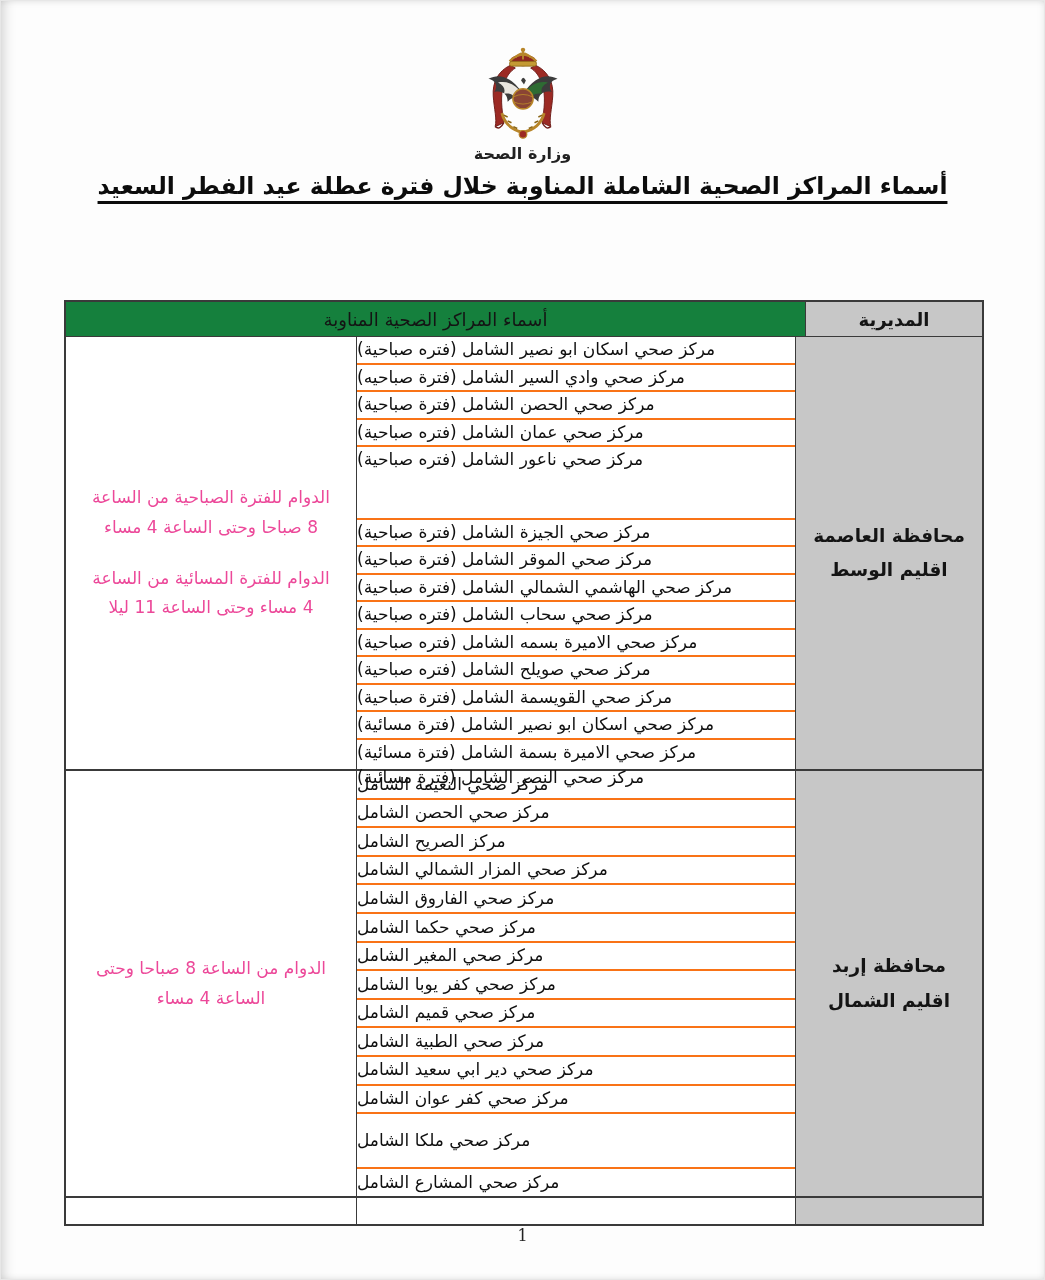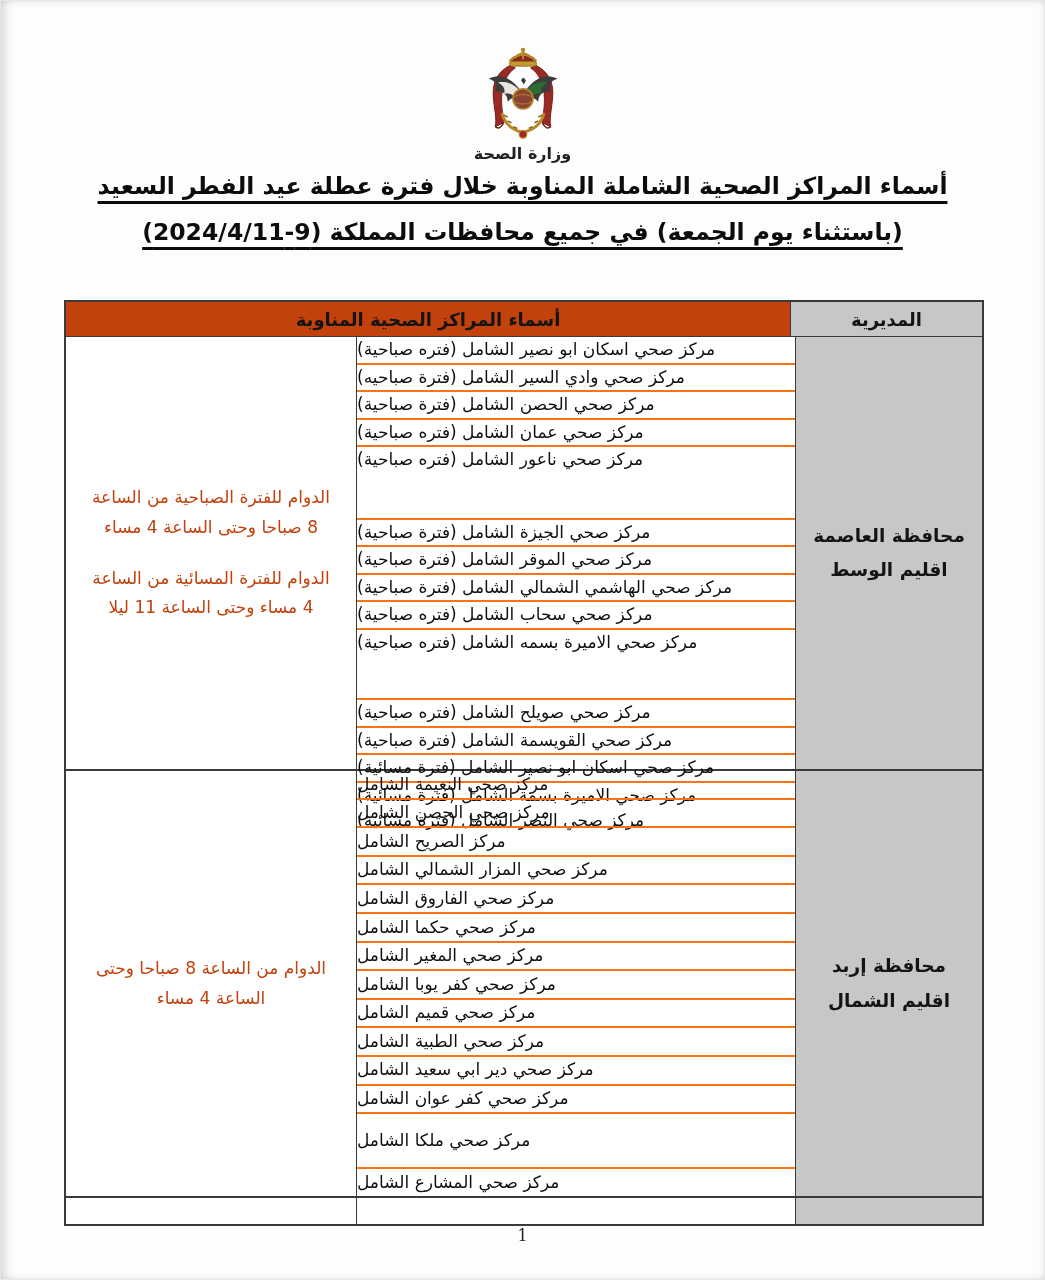--- a/index.html
+++ b/index.html
@@ -18,37 +18,37 @@
   .ministry-name{font-size:16px;font-weight:bold;color:#222;margin-top:0;}
   .title-block{margin:4px auto 0 auto;width:940px;font-weight:bold;line-height:1.7;}
   .title-line{font-size:23.5px;color:#0c0c0c;text-decoration:underline;
     text-decoration-thickness:2.5px;text-underline-offset:7px;}
   .title-line2{display:inline-block;margin-top:6px;}
 
   
   .duty-table{position:absolute;left:64px;top:300px;width:920px;
     border:2px solid #3a3a3a;direction:rtl;background:#fff;box-sizing:border-box;}
   .hdr-row{display:flex;height:34px;border-bottom:1px solid #3a3a3a;}
-  .hdr-dir{width:192px;background:#c7c7c7;border-left:1px solid #3a3a3a;
+  .hdr-dir{width:177px;background:#c7c7c7;border-left:1px solid #3a3a3a;
     display:flex;align-items:center;justify-content:center;font-weight:bold;font-size:18px;box-sizing:border-box;}
-  .hdr-centers{flex:1;background:#c2410c;display:flex;align-items:center;justify-content:center;
-    font-weight:bold;font-size:18px;}
+  .hdr-centers{flex:1;background:#15803d;display:flex;align-items:center;justify-content:center;
+    font-weight:normal;font-size:18px;}
   .section-row{display:flex;box-sizing:border-box;}
   .section-row.sep{border-top:2px solid #3a3a3a;}
   .sec-0{height:432px;} .sec-1{height:427px;}
   .dir-cell{width:187px;background:#c7c7c7;border-left:1px solid #3a3a3a;
     display:flex;flex-direction:column;align-items:center;justify-content:center;
     font-weight:bold;font-size:18.5px;line-height:1.85;box-sizing:border-box;text-align:center;}
   .names-col{flex:1;display:flex;flex-direction:column;border-left:1px solid #3a3a3a;box-sizing:border-box;}
   .name-cell{display:flex;flex-direction:column;justify-content:center;box-sizing:border-box;}
   .name-cell + .name-cell{border-top:2px solid #f97316;}
   .name-line{font-size:17px;line-height:1.5;padding-right:23px;text-align:left;color:#101010;}
   .hours-cell{width:290px;display:flex;flex-direction:column;align-items:center;justify-content:center;
     box-sizing:border-box;padding:0 20px;text-align:center;}
-  .hours-par{font-size:17px;line-height:1.75;color:#c2410c;}
+  .hours-par{font-size:17px;line-height:1.75;color:#ec4899;}
   .hours-par + .hours-par{margin-top:21px;}
   .empty-row{display:flex;height:26px;border-top:2px solid #3a3a3a;}
   .empty-row .e-dir{width:187px;background:#c7c7c7;border-left:1px solid #3a3a3a;box-sizing:border-box;}
   .empty-row .e-names{flex:1;border-left:1px solid #3a3a3a;box-sizing:border-box;}
   .empty-row .e-hours{width:290px;box-sizing:border-box;}
 
   .page-number{position:absolute;top:1226px;left:0;width:100%;text-align:center;
     font-size:16px;color:#222;font-family:"DejaVu Serif","Liberation Serif",serif;}
 </style>
 </head>
@@ -83,21 +83,20 @@
 
       <path d="M38 70 q4 16 22 20 q18 -4 22 -20" fill="none" stroke="#b8862a" stroke-width="3"></path>
       <path d="M40 72 l4 2 M44 78 l4 2 M50 84 l4 2 M80 72 l-4 2 M76 78 l-4 2 M70 84 l-4 2" stroke="#8a6516" stroke-width="1.6"></path>
 
       <circle cx="60" cy="92" r="4" fill="#9c2a24" stroke="#b8862a" stroke-width="1.2"></circle>
     </svg>
   </div>
   <div class="ministry-name">وزارة الصحة</div>
   <div class="title-block">
     <div><span class="title-line">أسماء المراكز الصحية الشاملة المناوبة خلال فترة عطلة عيد الفطر السعيد</span></div>
-    <div><span class="title-line title-line2">(باستثناء يوم الجمعة) في جميع محافظات المملكة (9-2024/4/11)</span></div>
   </div>
 </div>
 
 <div class="duty-table">
   <div class="hdr-row">
     <div class="hdr-dir">المديرية</div>
     <div class="hdr-centers">أسماء المراكز الصحية المناوبة</div>
   </div>
   <div id="sections-host">
       <div class="section-row sec-0">
@@ -129,21 +128,21 @@
           </div>
           <div class="name-cell" style="flex-grow: 1; flex-basis: 0px;">
             <div class="name-line">مركز صحي الهاشمي الشمالي الشامل (فترة صباحية)</div>
           </div>
           <div class="name-cell" style="flex-grow: 1; flex-basis: 0px;">
             <div class="name-line">مركز صحي سحاب الشامل (فتره صباحية)</div>
           </div>
           <div class="name-cell" style="flex-grow: 1; flex-basis: 0px;">
             <div class="name-line">مركز صحي الاميرة بسمه الشامل (فتره صباحية)</div>
           </div>
-          <div class="name-cell" style="flex-grow: 1; flex-basis: 0px; margin-top: 43px;">
+          <div class="name-cell" style="flex-grow: 1; flex-basis: 0px;">
             <div class="name-line">مركز صحي صويلح الشامل (فتره صباحية)</div>
           </div>
           <div class="name-cell" style="flex-grow: 1; flex-basis: 0px;">
             <div class="name-line">مركز صحي القويسمة الشامل (فترة صباحية)</div>
           </div>
           <div class="name-cell" style="flex-grow: 1; flex-basis: 0px;">
             <div class="name-line">مركز صحي اسكان ابو نصير الشامل (فترة مسائية)</div>
           </div>
           <div class="name-cell" style="flex-grow: 2; flex-basis: 0px;">
             <div class="name-line">مركز صحي الاميرة بسمة الشامل (فترة مسائية)</div>

